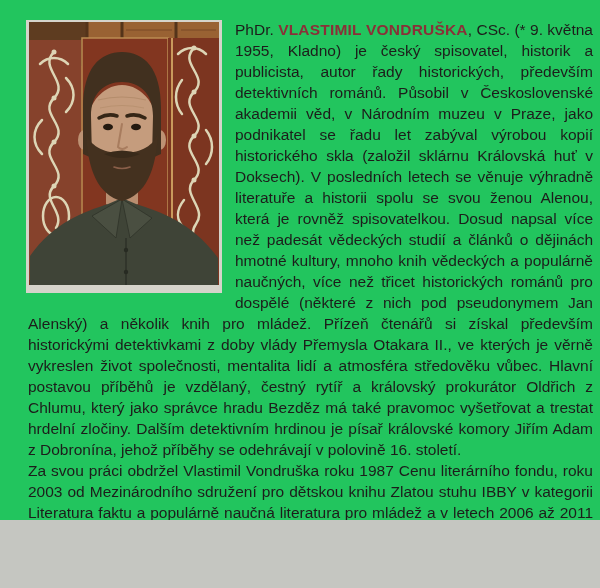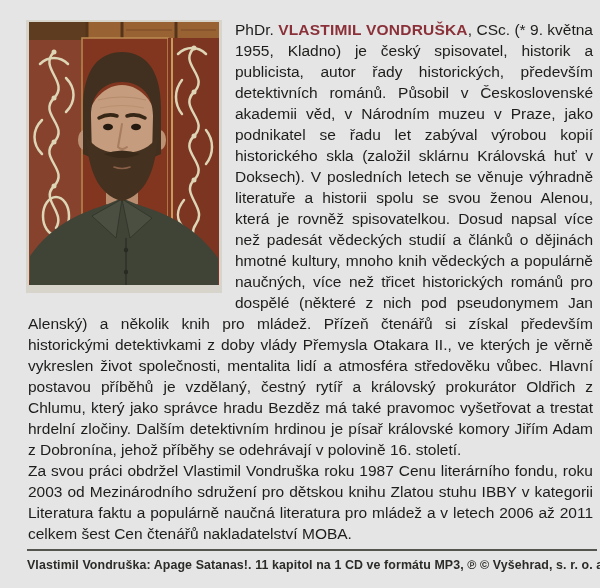--- a/index.html
+++ b/index.html
@@ -3,22 +3,22 @@
 <meta charset="utf-8">
 <style>
   html, body { margin: 0; padding: 0; }
   body {
     width: 600px; height: 588px;
     font-family: "Liberation Sans", sans-serif;
     background: #c5c6c1;
   }
   .page {
     position: relative;
-    width: 600px; height: 588px;
-    background: #e5e5e5;
+    width: 600px; height: 520px;
+    background: #22c55e;
     overflow: hidden;
   }
   .content {
     padding: 19px 7px 0 28px;
     color: #1d1d1b;
     font-size: 15.5px;
     line-height: 21px;
   }
   .photo {
     float: left;

